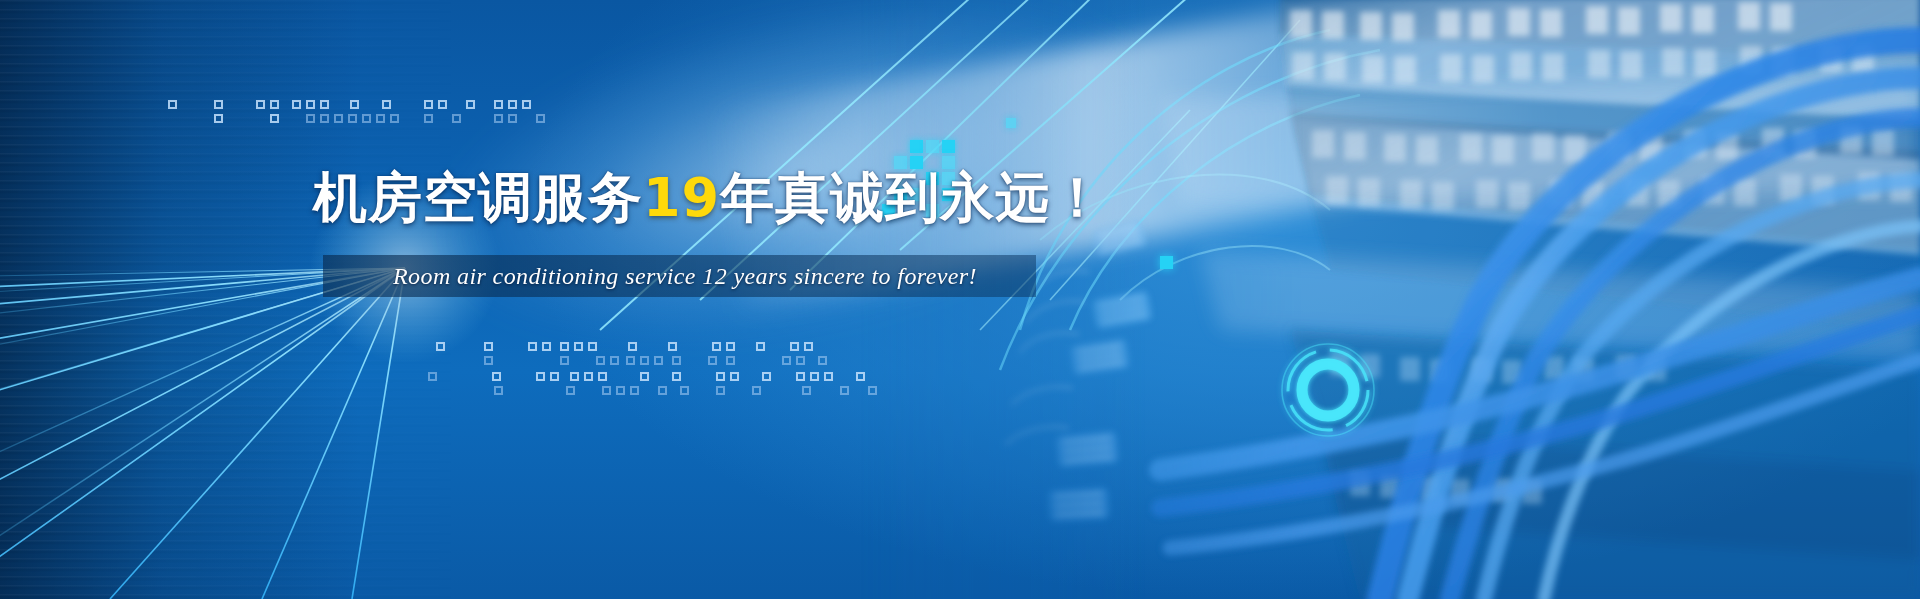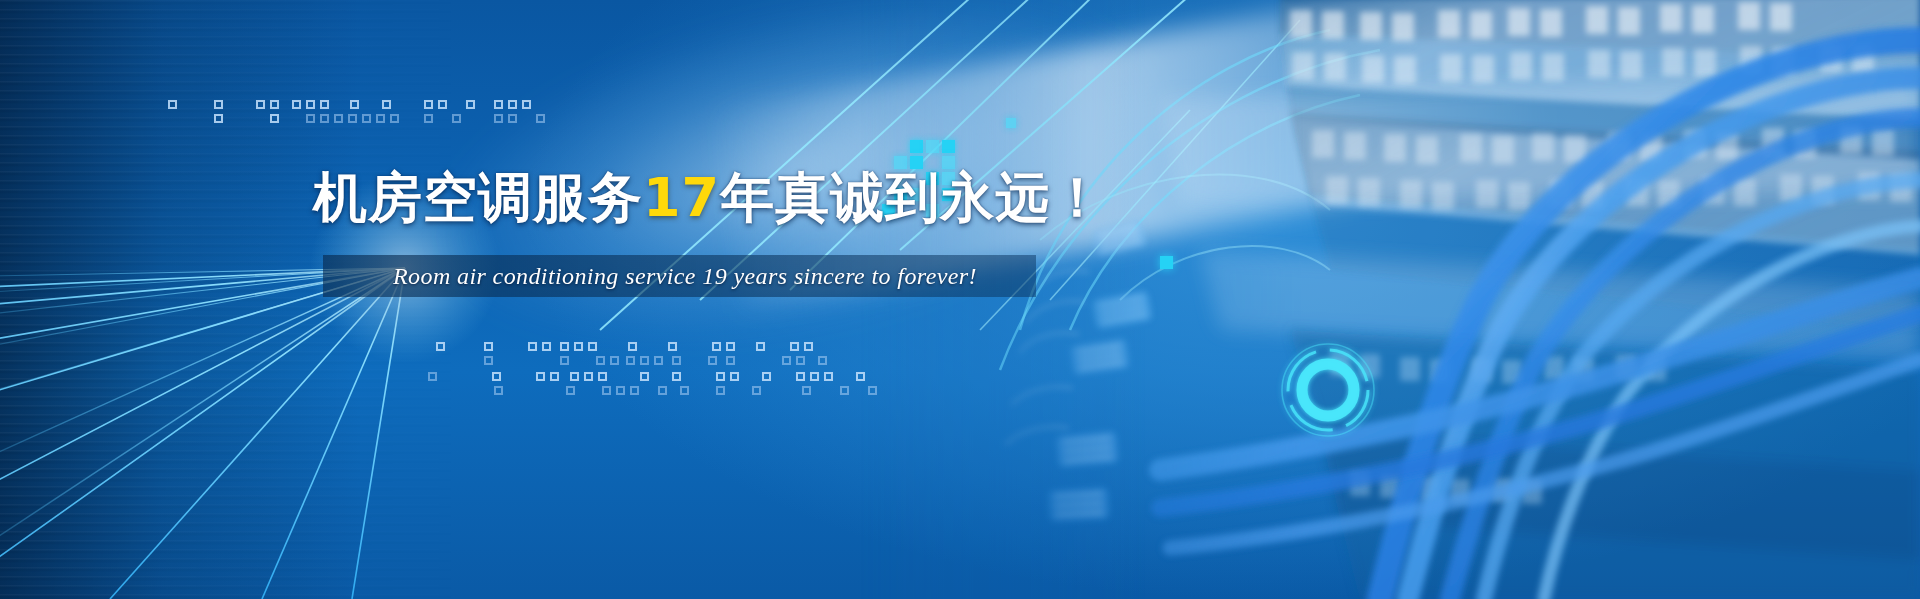--- a/index.html
+++ b/index.html
@@ -542,18 +542,18 @@
     <div class="cdot soft" style="left:54px;top:32px;width:13px;height:13px;"></div>
     <div class="cdot" style="left:6px;top:48px;width:13px;height:13px;"></div>
     <div class="cdot soft" style="left:22px;top:48px;width:13px;height:13px;"></div>
     <div class="cdot" style="left:54px;top:48px;width:13px;height:13px;"></div>
     <div class="cdot soft" style="left:38px;top:64px;width:13px;height:13px;"></div>
     <div class="cdot" style="left:-6px;top:64px;width:13px;height:13px;"></div>
   </div>
   <div class="cdot" style="position:absolute;left:1160px;top:256px;width:13px;height:13px;background:#25d2f5;box-shadow:0 0 8px rgba(40,210,245,.9);"></div>
   <div class="cdot soft" style="position:absolute;left:1006px;top:118px;width:10px;height:10px;background:#4fd9f7;"></div>
 
-  <div class="headline"><span>机房空调服务</span><span class="hl">17</span><span>年真诚到永远！</span></div>
+  <div class="headline"><span>机房空调服务</span><span class="hl">19</span><span>年真诚到永远！</span></div>
 
   <div class="subbar"></div>
-  <div class="subtitle">Room air conditioning service 19 years sincere to forever!</div>
+  <div class="subtitle">Room air conditioning service 12 years sincere to forever!</div>
 
 </div>
 
 </body></html>

